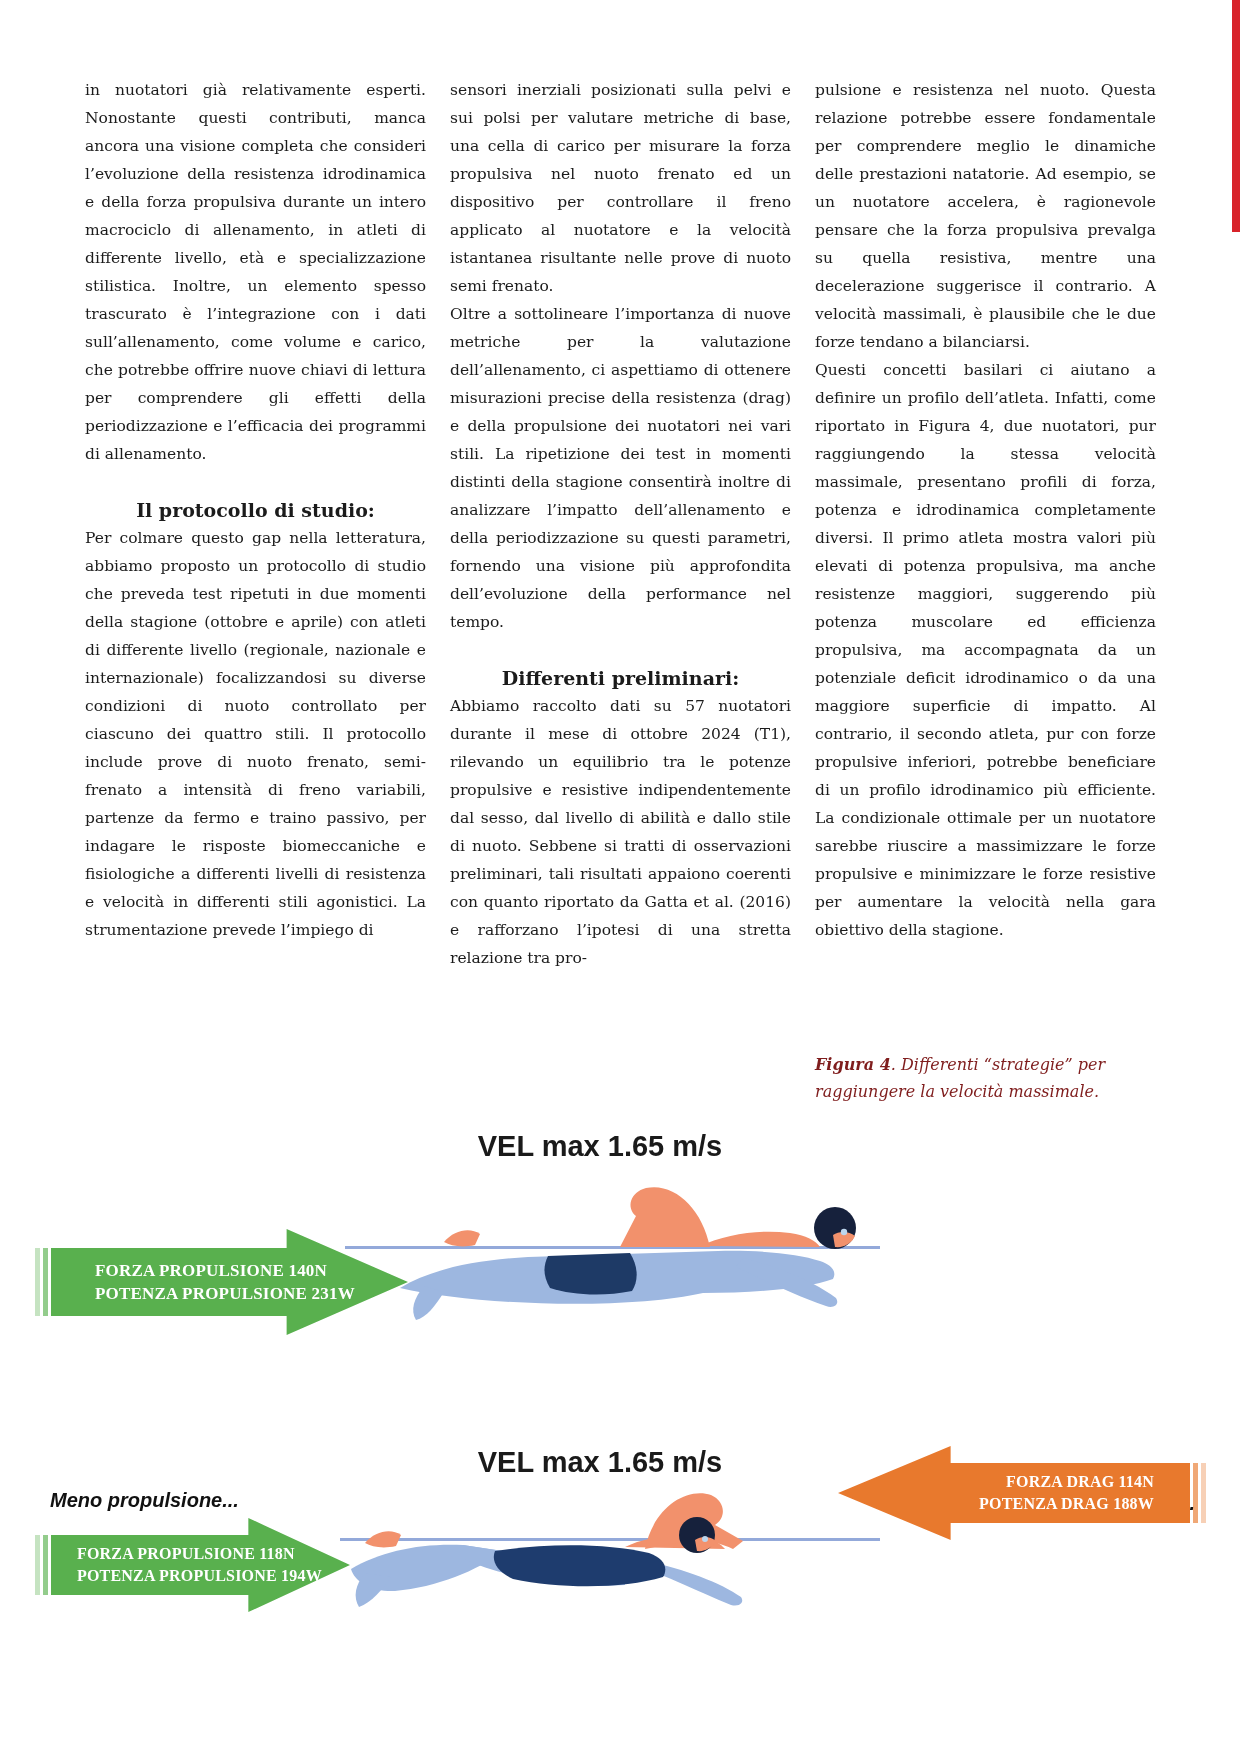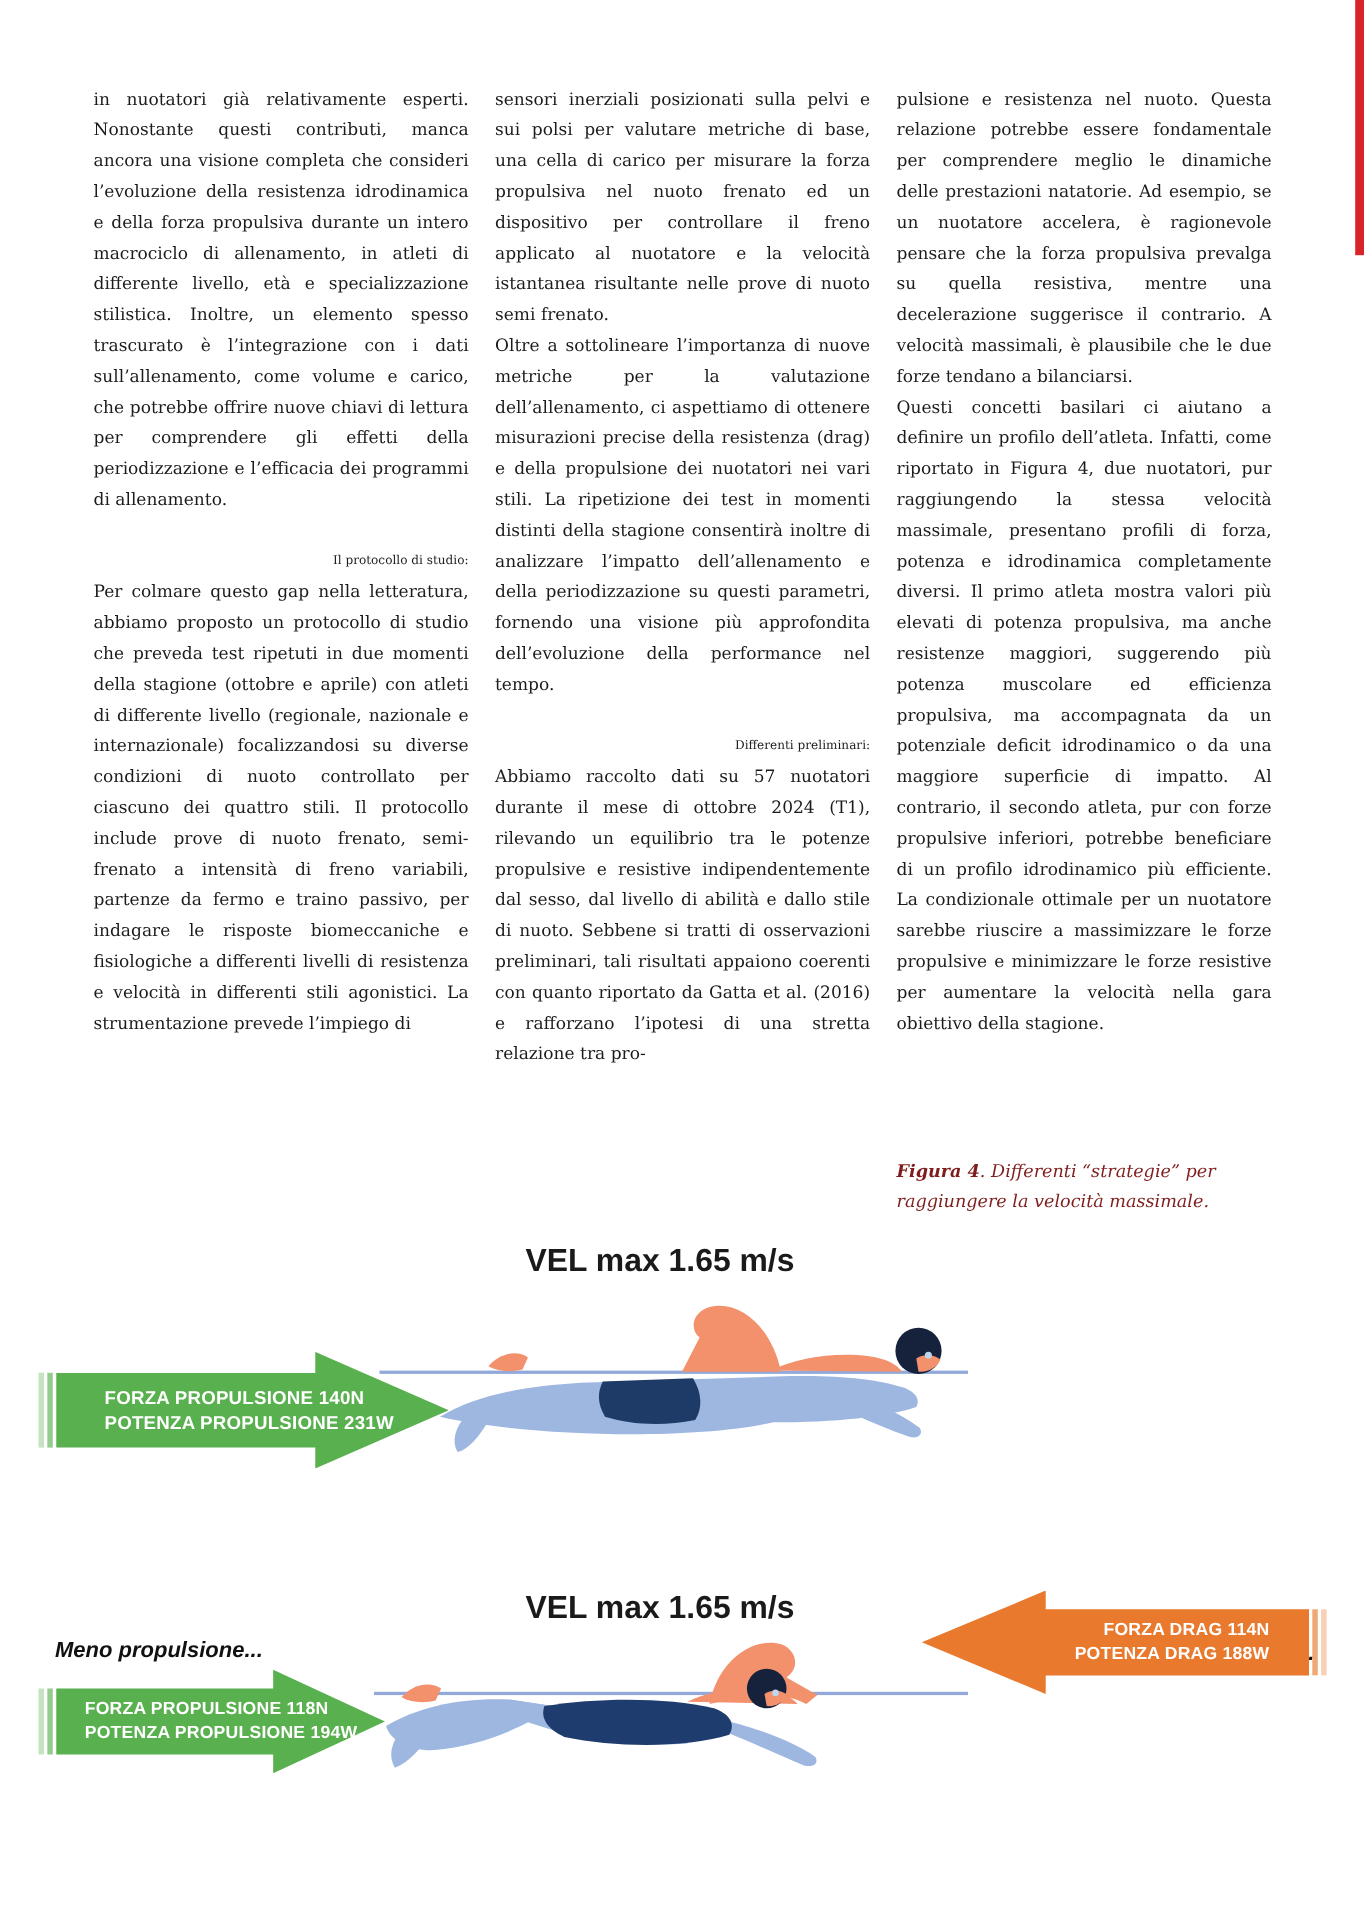--- a/index.html
+++ b/index.html
@@ -5,34 +5,34 @@
   html,body{margin:0;padding:0;background:#ffffff;}
   .page{position:relative;width:1240px;height:1688px;background:#ffffff;overflow:hidden;
         font-family:"DejaVu Serif", serif;color:#161616;}
   .red-bar{position:absolute;right:0;top:0;width:8px;height:232px;background:#d8232a;}
 
   
   .col{position:absolute;top:76px;width:341px;text-align:justify;
        font-size:15.5px;line-height:28px;color:#1b1b1b;}
   .col p{margin:0;}
   .col .gap{height:28px;}
-  .col h3{margin:0;font-size:11px;font-weight:normal;text-align:right;}
+  .col h3{margin:0;font-size:19px;font-weight:bold;text-align:center;}
   .col-1{left:85px;} .col-2{left:450px;} .col-3{left:815px;}
 
   .caption{position:absolute;left:815px;top:1035px;width:335px;
            font-size:16px;line-height:27px;font-style:italic;color:#7f1d1d;}
   .caption .cap-label{font-weight:bold;}
 
   
   .fig-title{position:absolute;left:435px;width:330px;text-align:center;
              font-family:"Liberation Sans", sans-serif;font-weight:bold;
              font-size:29px;color:#1a1a1a;}
   .water{position:absolute;height:3px;background:#93a9da;}
 
-  .arrow{position:absolute;font-family:Liberation Sans, sans-serif;}
+  .arrow{position:absolute;font-family:Liberation Serif, serif;}
   .arrow .shape{position:absolute;top:0;bottom:0;}
   .arrow-green .shape{left:16px;right:0;background:#59b04e;
      clip-path:polygon(0 18%,66% 18%,66% 0,100% 50%,66% 100%,66% 82%,0 82%);}
   .arrow-orange .shape{left:0;right:16px;background:#e8792d;
      clip-path:polygon(100% 18%,32% 18%,32% 0,0 50%,32% 100%,32% 82%,100% 82%);}
   .stripe{position:absolute;top:18%;bottom:18%;width:5px;}
   .arrow-green .s1{left:0;background:rgba(89,176,78,.35);}
   .arrow-green .s2{left:8px;background:rgba(89,176,78,.65);}
   .arrow-orange .s1{right:0;background:rgba(232,121,45,.35);}
   .arrow-orange .s2{right:8px;background:rgba(232,121,45,.65);}

